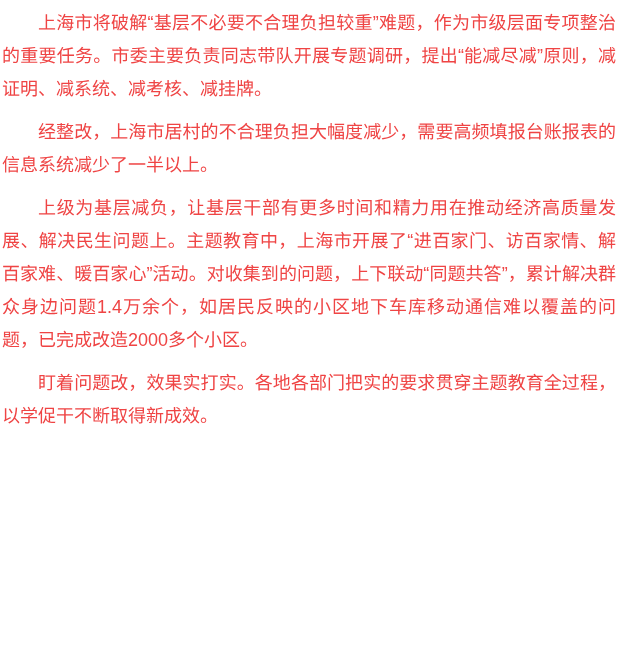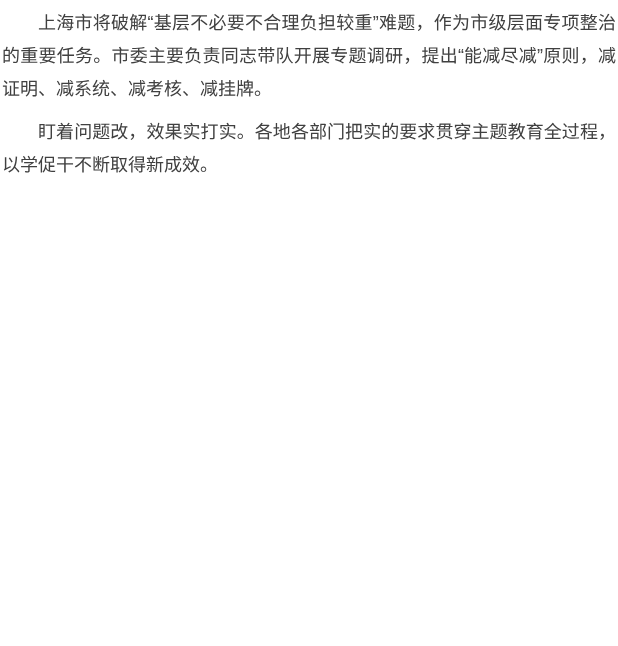--- a/index.html
+++ b/index.html
@@ -10,35 +10,37 @@
   body {
     width: 618px;
     height: 646px;
     overflow: hidden;
     font-family: "Liberation Sans", sans-serif;
   }
   .article {
     box-sizing: border-box;
     width: 618px;
     padding: 7px 2px 0 2px;
-    color: #404040;
+    color: #ef4444;
   }
   .article p {
     margin: 0 0 10px 0;
     font-size: 18px;
     line-height: 33px;
     text-indent: 2em;
     text-align: justify;
     text-justify: inter-ideograph;
     word-break: break-all;
     font-family: "Liberation Sans", sans-serif;
   }
   .article p:last-child {
     margin-bottom: 0;
   }
 </style>
 </head>
 <body>
 
 <div class="article">
   <p>上海市将破解“基层不必要不合理负担较重”难题，作为市级层面专项整治的重要任务。市委主要负责同志带队开展专题调研，提出“能减尽减”原则，减证明、减系统、减考核、减挂牌。</p>
+  <p>经整改，上海市居村的不合理负担大幅度减少，需要高频填报台账报表的信息系统减少了一半以上。</p>
+  <p>上级为基层减负，让基层干部有更多时间和精力用在推动经济高质量发展、解决民生问题上。主题教育中，上海市开展了“进百家门、访百家情、解百家难、暖百家心”活动。对收集到的问题，上下联动“同题共答”，累计解决群众身边问题1.4万余个，如居民反映的小区地下车库移动通信难以覆盖的问题，已完成改造2000多个小区。</p>
   <p>盯着问题改，效果实打实。各地各部门把实的要求贯穿主题教育全过程，以学促干不断取得新成效。</p>
 </div>
 
 </body></html>

